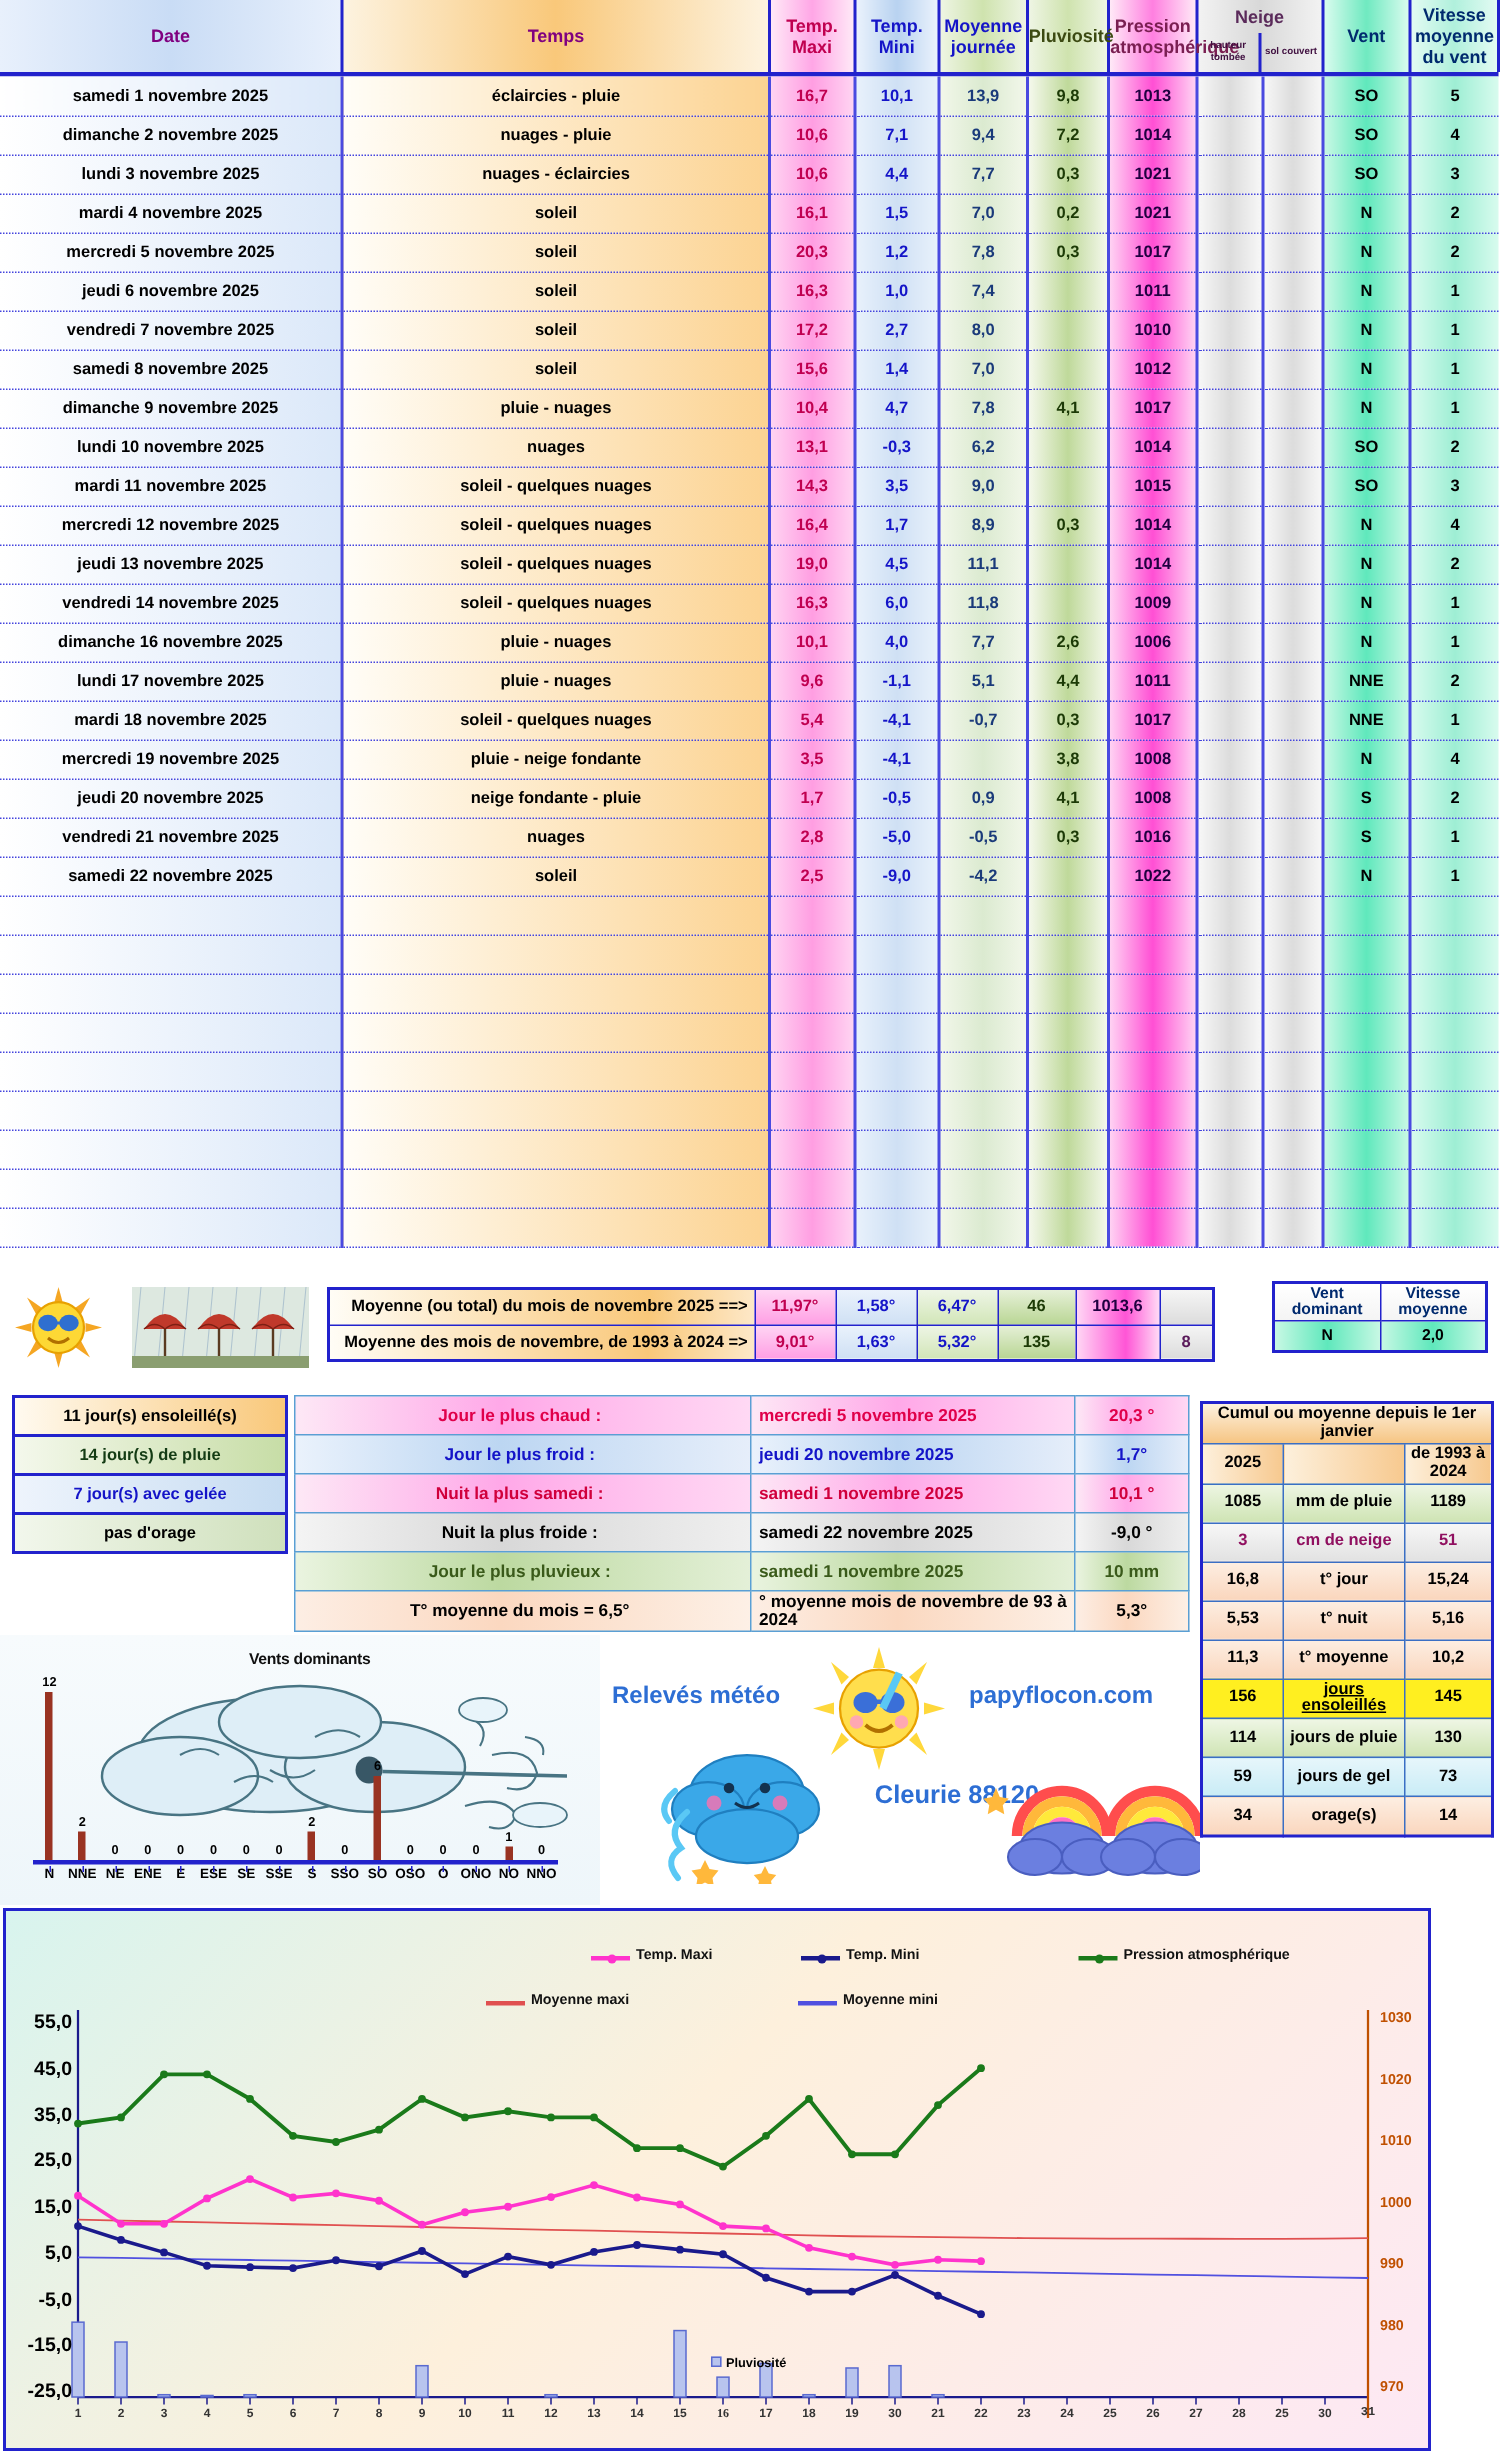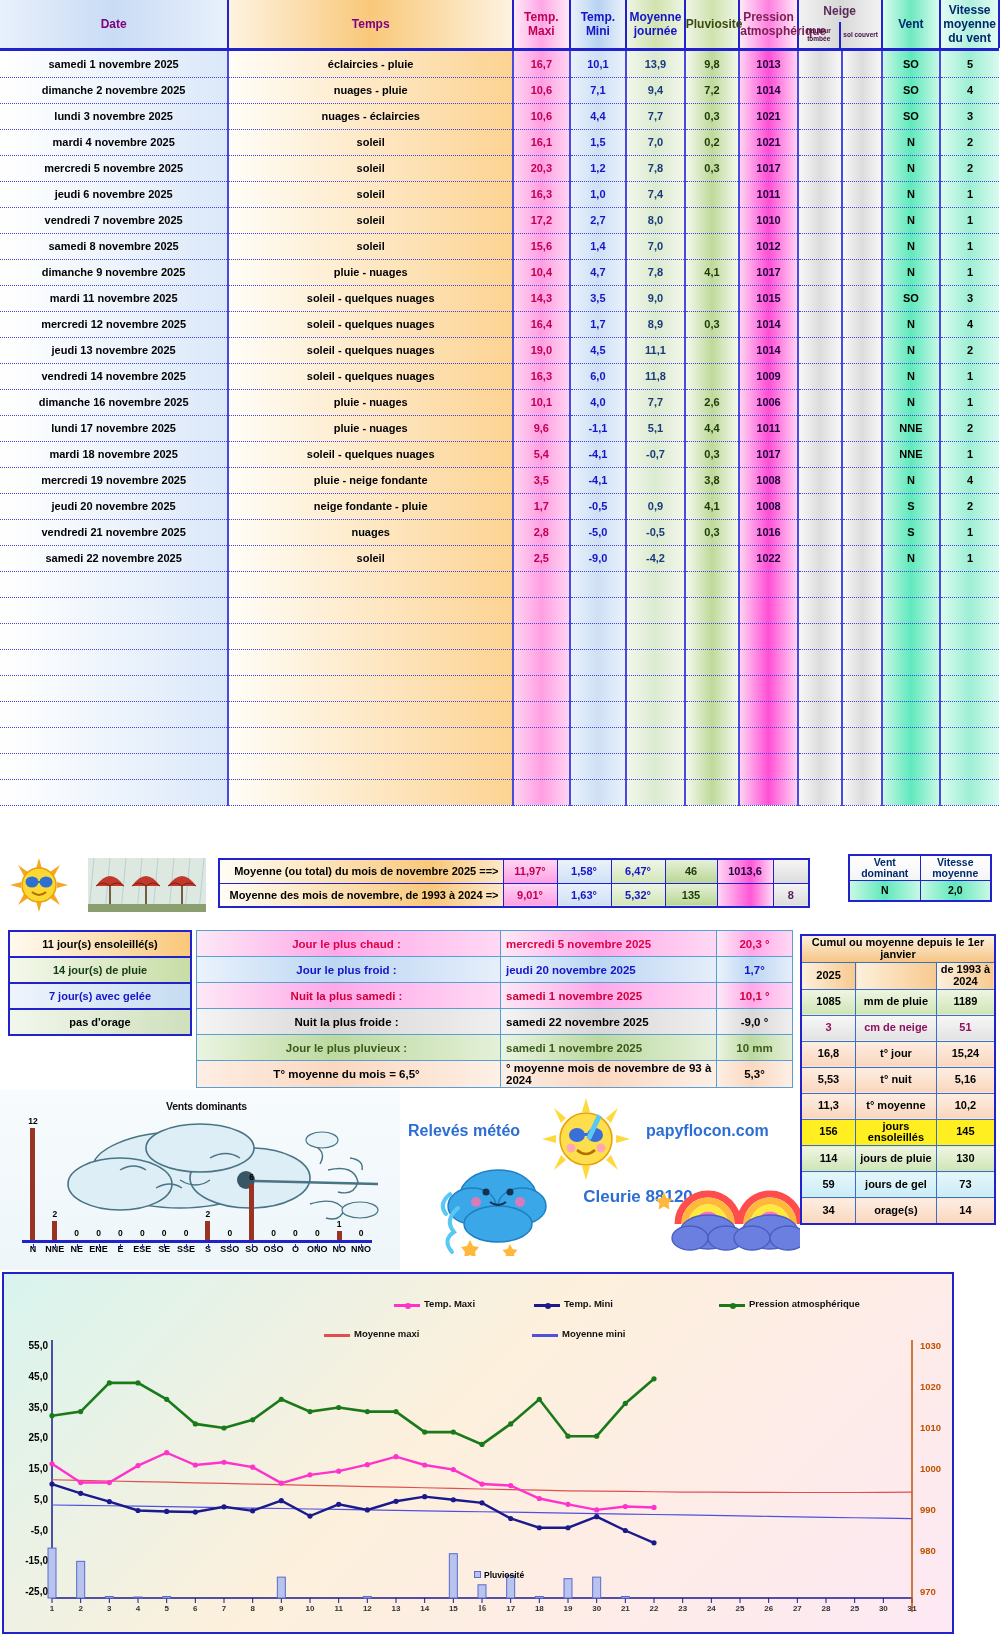--- a/index.html
+++ b/index.html
@@ -108,21 +108,21 @@
   .cumul { position:absolute; left:800px; top:934px; width:196px;
            border:2px solid #2222cc; border-collapse:collapse; table-layout:fixed; }
   .cumul td { border:1px solid #3a6fc4; font-size:11px; font-weight:bold;
               text-align:center; vertical-align:middle; height:26px; line-height:1.08; }
   .cu-title { height:56px; font-size:12px;
               background:linear-gradient(180deg,#fdf1df,#f6c583); color:#000; }
   .cu-yr { background:linear-gradient(90deg,#fdf0dc,#f7c98f); color:#000; height:30px; }
   .cu-g { background:linear-gradient(180deg,#eef6e4,#cfe4b4); color:#000; }
   .cu-w { background:linear-gradient(180deg,#f7f7f7,#e2e2e2); color:#901060; }
   .cu-o { background:linear-gradient(180deg,#fdeee2,#fad6bd); color:#000; }
-  .cu-y { background:#ffef20; color:#000; font-size:9px; }
+  .cu-y { background:#ffef20; color:#000; font-size:9px;text-decoration:underline; }
   .cu-yv { background:#ffef20; color:#000; }
   .cu-b { background:linear-gradient(180deg,#e6f6fb,#c9ecf6); color:#000; }
   .cu-lbl { font-size:10px; }
 
   
   .windchart { position:absolute; left:0px; top:1090px; width:400px; height:180px;
                background:linear-gradient(180deg,#f7fbfd,#eef6fa); overflow:hidden; }
   .wc-title { position:absolute; left:0; top:10px; width:400px; text-align:center;
               font-size:10.5px; font-weight:bold; color:#111; letter-spacing:-0.2px;padding-left:13px; }
   .wc-cloud { position:absolute; left:60px; top:28px; width:330px; height:110px; opacity:.95; }
@@ -146,21 +146,21 @@
               font-size:17px; font-weight:bold; color:#2d6ed4; line-height:1.25; }
 
   
   .linechart { position:absolute; left:2px; top:1272px; width:952px; height:362px;
                border:2px solid #2222cc;
                background:linear-gradient(135deg,#d8f4ee 0%,#fdf0dc 45%,#fde8f4 100%); }
   .lc-legend { position:absolute; left:0; top:6px; width:100%; height:40px; }
   .lg-item { position:absolute; font-size:9.5px; font-weight:bold; color:#111; }
   .lg-line { position:absolute; height:3px; width:26px; }
   .lg-dot { position:absolute; width:6px; height:6px; border-radius:50%; }
-  .lc-ylab { position:absolute; right:6px; font-size:10px; font-weight:bold; color:#000;
+  .lc-ylab { position:absolute; right:6px; font-size:13px; font-weight:bold; color:#000;
              text-align:right; width:34px; }
   .lc-ylab2 { position:absolute; font-size:9.5px; font-weight:bold; color:#c05000;
               text-align:left; width:40px; }
   .lc-xlab { position:absolute; font-size:8px; font-weight:bold; color:#333;
              text-align:center; width:16px; }
   .plu-legend { position:absolute; font-size:8.5px; font-weight:bold; color:#000; }
 </style>
 </head>
 <body>
 
@@ -313,20 +313,33 @@
         <td class="c-temps">pluie - nuages</td>
         <td class="c-tmax">10,4</td>
         <td class="c-tmin">4,7</td>
         <td class="c-moy">7,8</td>
         <td class="c-plu">4,1</td>
         <td class="c-pres">1017</td>
         <td class="c-neige"></td>
         <td class="c-neige"></td>
         <td class="c-vent">N</td>
         <td class="c-vit">1</td>
+      </tr>
+      <tr class="drow">
+        <td class="c-date">lundi 10 novembre 2025</td>
+        <td class="c-temps">nuages</td>
+        <td class="c-tmax">13,1</td>
+        <td class="c-tmin">-0,3</td>
+        <td class="c-moy">6,2</td>
+        <td class="c-plu"></td>
+        <td class="c-pres">1014</td>
+        <td class="c-neige"></td>
+        <td class="c-neige"></td>
+        <td class="c-vent">SO</td>
+        <td class="c-vit">2</td>
       </tr>
       <tr class="drow">
         <td class="c-date">mardi 11 novembre 2025</td>
         <td class="c-temps">soleil - quelques nuages</td>
         <td class="c-tmax">14,3</td>
         <td class="c-tmin">3,5</td>
         <td class="c-moy">9,0</td>
         <td class="c-plu"></td>
         <td class="c-pres">1015</td>
         <td class="c-neige"></td>

